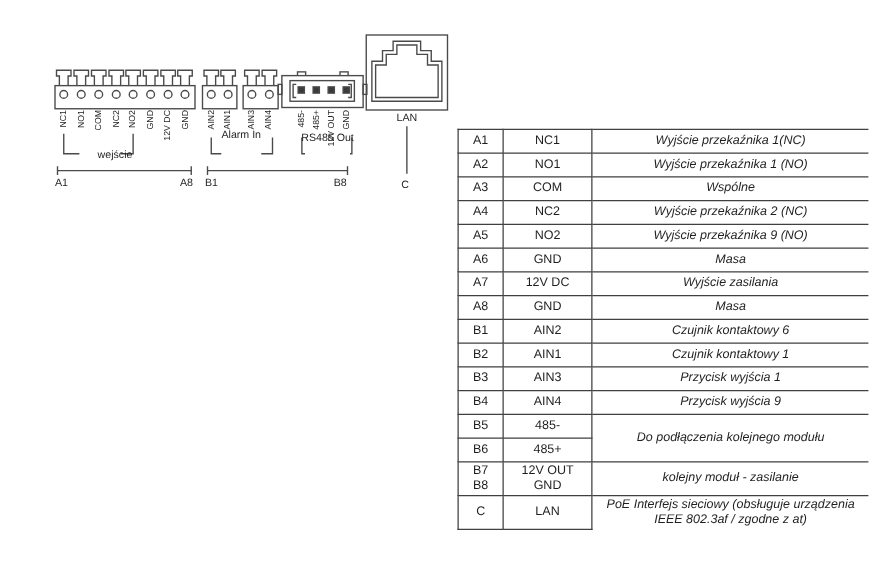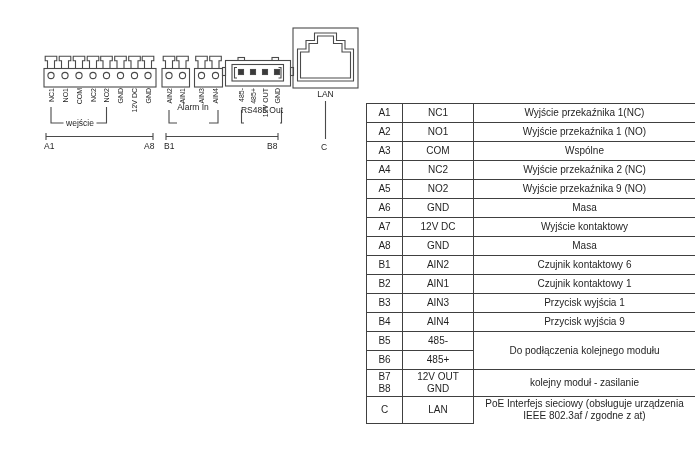--- a/index.html
+++ b/index.html
@@ -9,21 +9,21 @@
   .lbl{position:absolute;font-size:8.5px;line-height:10px;color:#1f1f1f;white-space:nowrap;}
   .ctr{transform:translateX(-50%);}
   .pin-label{position:absolute;top:88px;writing-mode:vertical-rl;transform:rotate(180deg);
              font-size:7px;line-height:9px;color:#1f1f1f;white-space:nowrap;}
   table.pintbl{position:absolute;left:366px;top:103px;border-collapse:collapse;
                table-layout:fixed;font-size:10px;line-height:12px;color:#1f1f1f;}
   table.pintbl td{border:1px solid #404040;text-align:center;vertical-align:middle;
                   padding:1px 2px;overflow:hidden;}
   table.pintbl td.c1{width:32px;}
   table.pintbl td.c2{width:68px;}
-  table.pintbl td.c3{width:225px;border-right:0;}
+  table.pintbl td.c3{width:225px;border-right:0;font-style:italic;}
   table.pintbl tr{height:19px;}
   table.pintbl tr.tall{height:27px;}
   table.pintbl tr.last td.c3{border-bottom:0;}
   .preline{white-space:pre-line;}
 </style>
 </head>
 <body>
 
 <div id="page">
 
@@ -109,21 +109,21 @@
   <span class="pin-label" style="left:164.5px">AIN2</span>
   <span class="pin-label" style="left:178px">AIN1</span>
   <span class="pin-label" style="left:197px">AIN3</span>
   <span class="pin-label" style="left:211px">AIN4</span>
 
   <span class="pin-label" style="left:236.5px">485-</span>
   <span class="pin-label" style="left:248.5px">485+</span>
   <span class="pin-label" style="left:260.5px">12V OUT</span>
   <span class="pin-label" style="left:272.5px">GND</span>
 
-  <span class="lbl ctr" style="left:80px;top:118px">wejście</span>
+  <span class="lbl ctr" style="left:92px;top:118px">wejście</span>
   <span class="lbl ctr" style="left:193px;top:102px">Alarm In</span>
   <span class="lbl ctr" style="left:262px;top:105px">RS485 Out</span>
   <span class="lbl ctr" style="left:325.5px;top:89px">LAN</span>
 
   <span class="lbl" style="left:44px;top:140.5px">A1</span>
   <span class="lbl" style="left:144px;top:140.5px">A8</span>
   <span class="lbl" style="left:164px;top:140.5px">B1</span>
   <span class="lbl" style="left:267px;top:140.5px">B8</span>
   <span class="lbl" style="left:321px;top:141.5px">C</span>
 
@@ -155,21 +155,21 @@
       <td class="c3">Wyjście przekaźnika 9 (NO)</td>
     </tr>
     <tr>
       <td class="c1">A6</td>
       <td class="c2">GND</td>
       <td class="c3">Masa</td>
     </tr>
     <tr>
       <td class="c1">A7</td>
       <td class="c2">12V DC</td>
-      <td class="c3">Wyjście kontaktowy</td>
+      <td class="c3">Wyjście zasilania</td>
     </tr>
     <tr>
       <td class="c1">A8</td>
       <td class="c2">GND</td>
       <td class="c3">Masa</td>
     </tr>
     <tr>
       <td class="c1">B1</td>
       <td class="c2">AIN2</td>
       <td class="c3">Czujnik kontaktowy 6</td>

